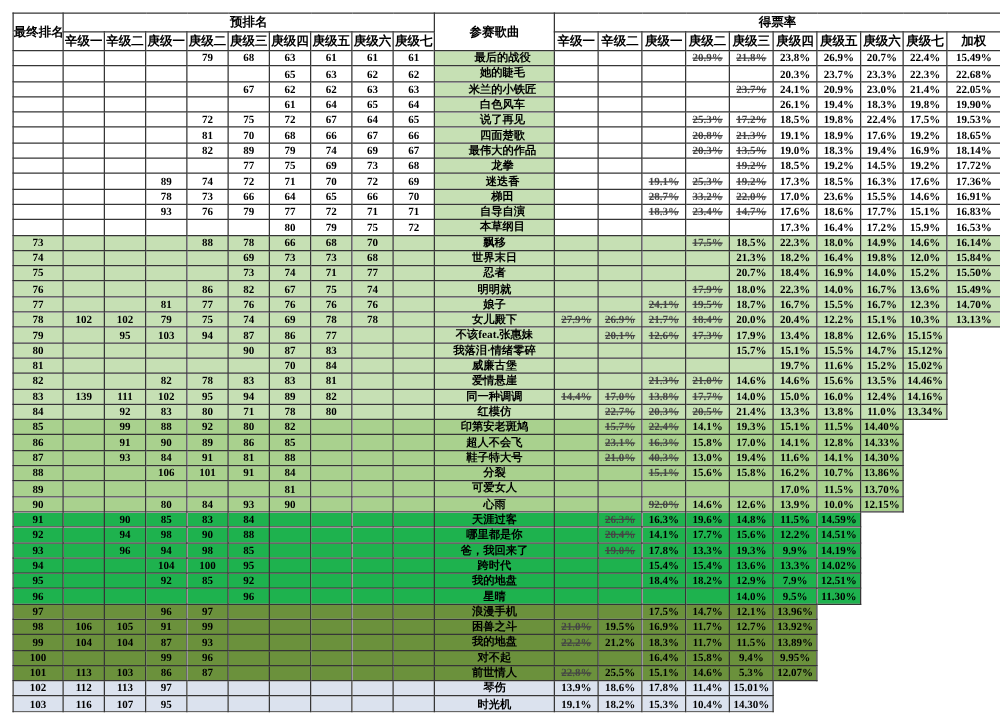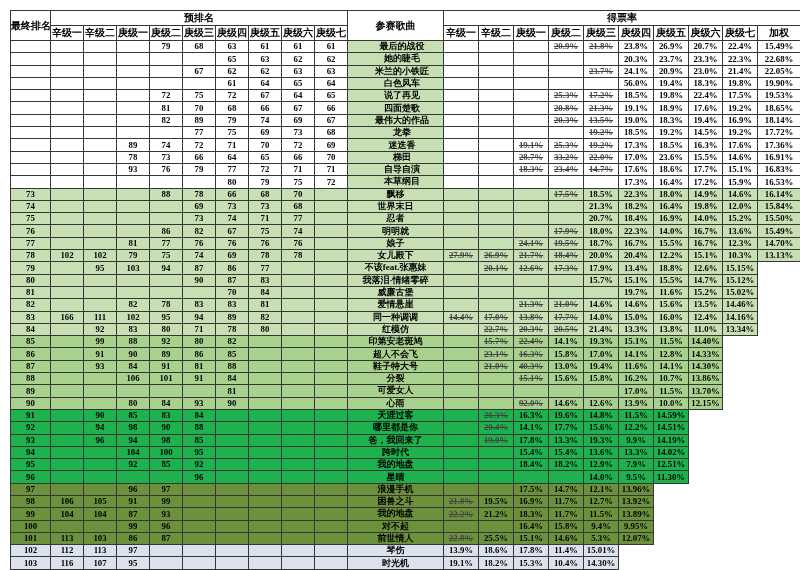--- a/index.html
+++ b/index.html
@@ -164,21 +164,21 @@
           <td class="pre">61</td>
           <td class="pre">64</td>
           <td class="pre">65</td>
           <td class="pre">64</td>
           <td class="song">白色风车</td>
           <td class="vote"></td>
           <td class="vote"></td>
           <td class="vote"></td>
           <td class="vote"></td>
           <td class="vote"></td>
-          <td class="vote">56.0%</td>
+          <td class="vote">26.1%</td>
           <td class="vote">19.4%</td>
           <td class="vote">18.3%</td>
           <td class="vote">19.8%</td>
           <td class="vote">19.90%</td>
         </tr>
         <tr class="bA">
           <td class="rank"></td>
           <td class="pre"></td>
           <td class="pre"></td>
           <td class="pre"></td>
@@ -586,21 +586,21 @@
           <td class="vote struck">21.0%</td>
           <td class="vote">14.6%</td>
           <td class="vote">14.6%</td>
           <td class="vote">15.6%</td>
           <td class="vote">13.5%</td>
           <td class="vote">14.46%</td>
           <td class="ghost"></td>
         </tr>
         <tr class="bB">
           <td class="rank">83</td>
-          <td class="pre">166</td>
+          <td class="pre">139</td>
           <td class="pre">111</td>
           <td class="pre">102</td>
           <td class="pre">95</td>
           <td class="pre">94</td>
           <td class="pre">89</td>
           <td class="pre">82</td>
           <td class="pre"></td>
           <td class="pre"></td>
           <td class="song">同一种调调</td>
           <td class="vote struck">14.4%</td>

